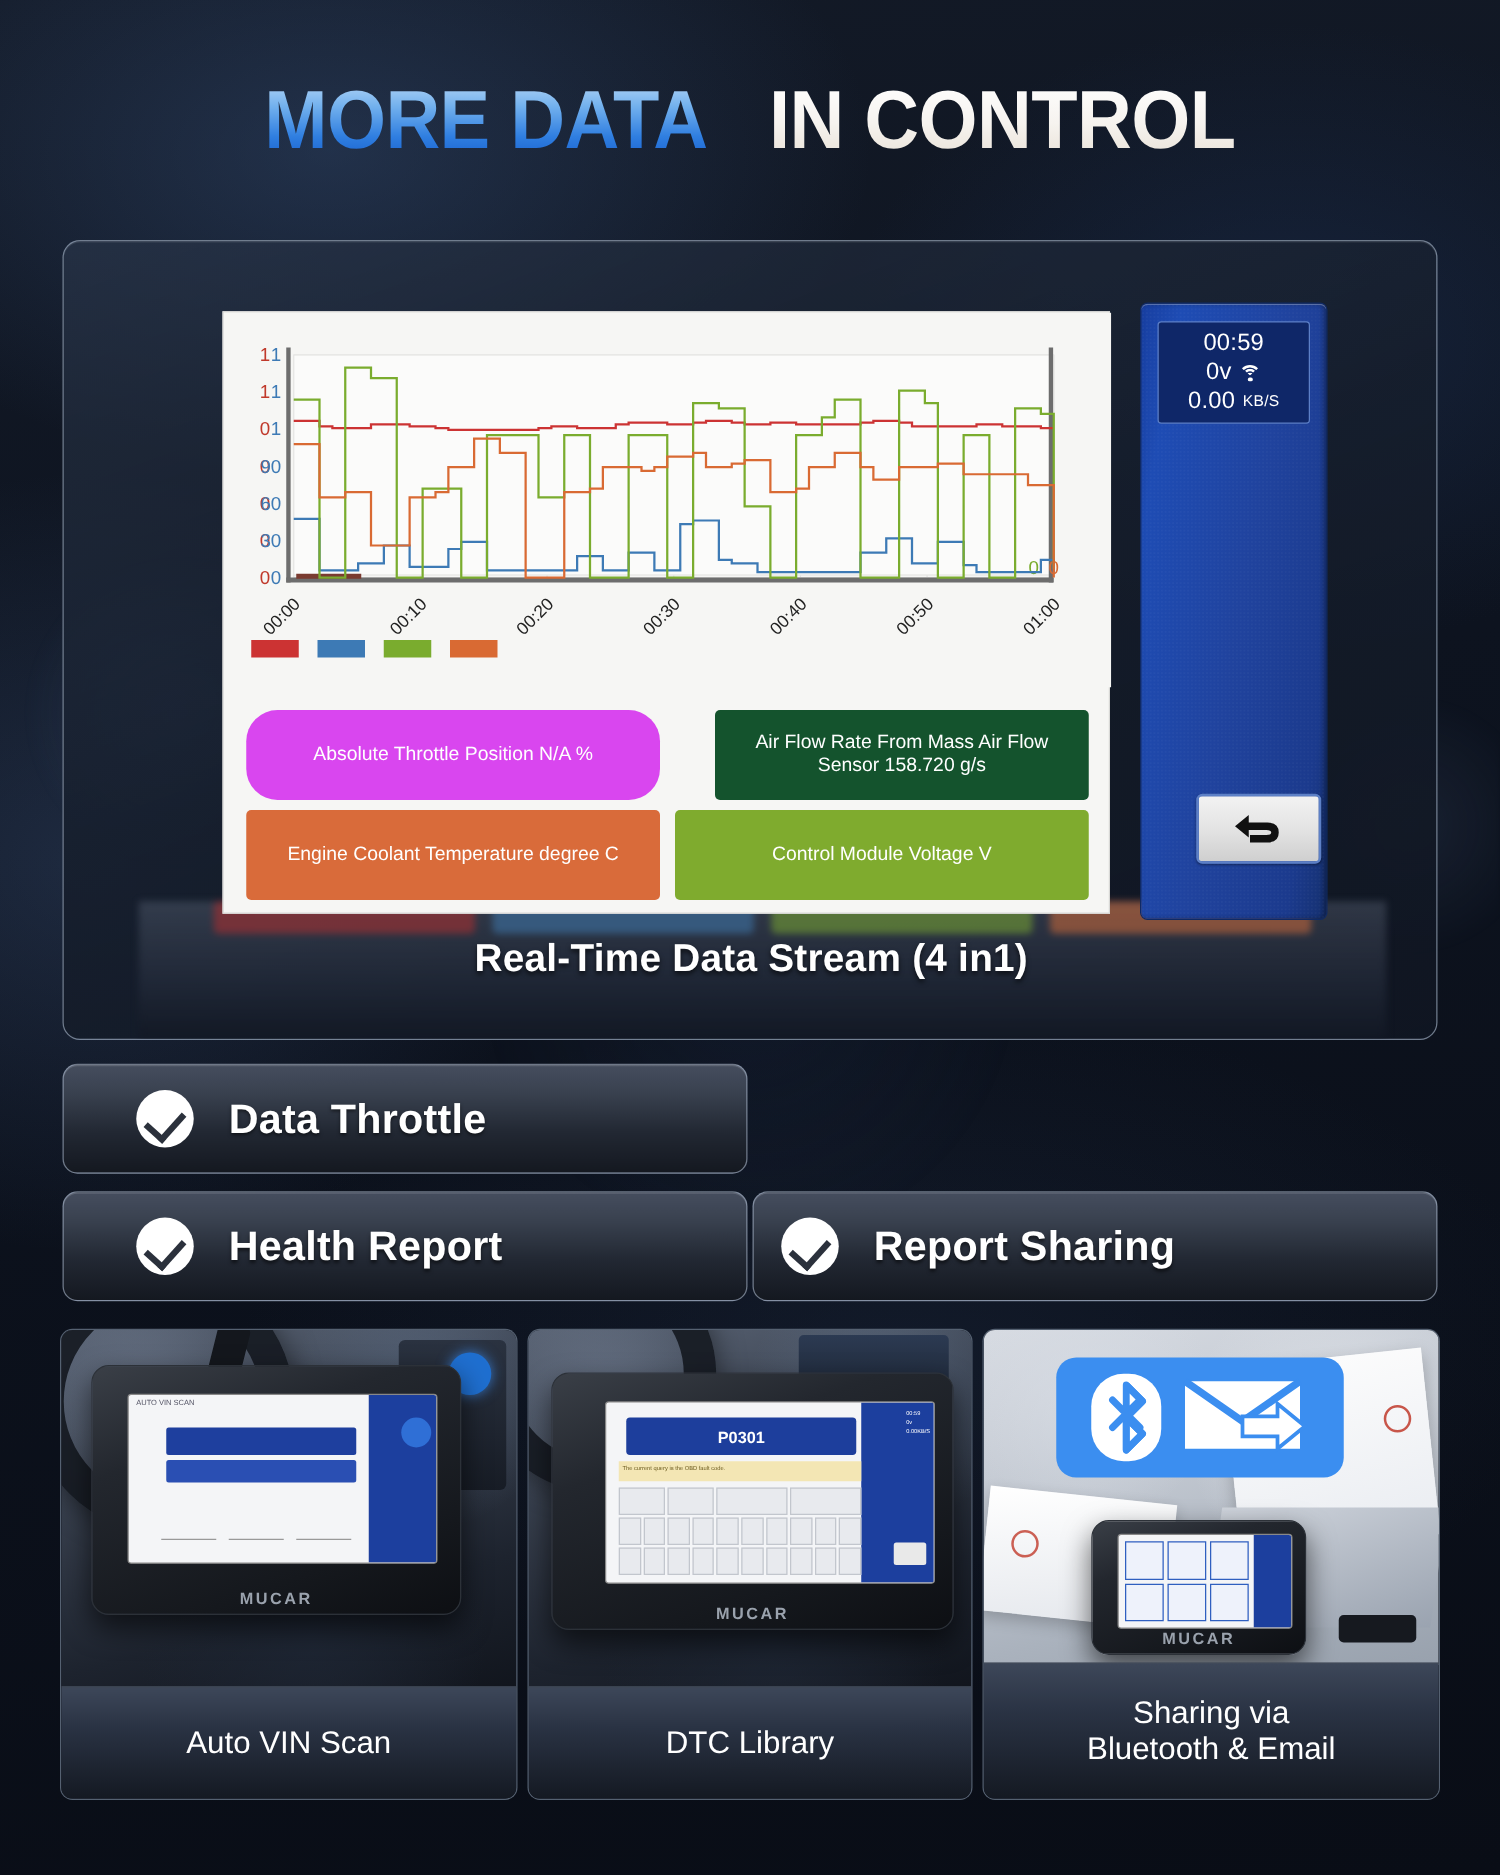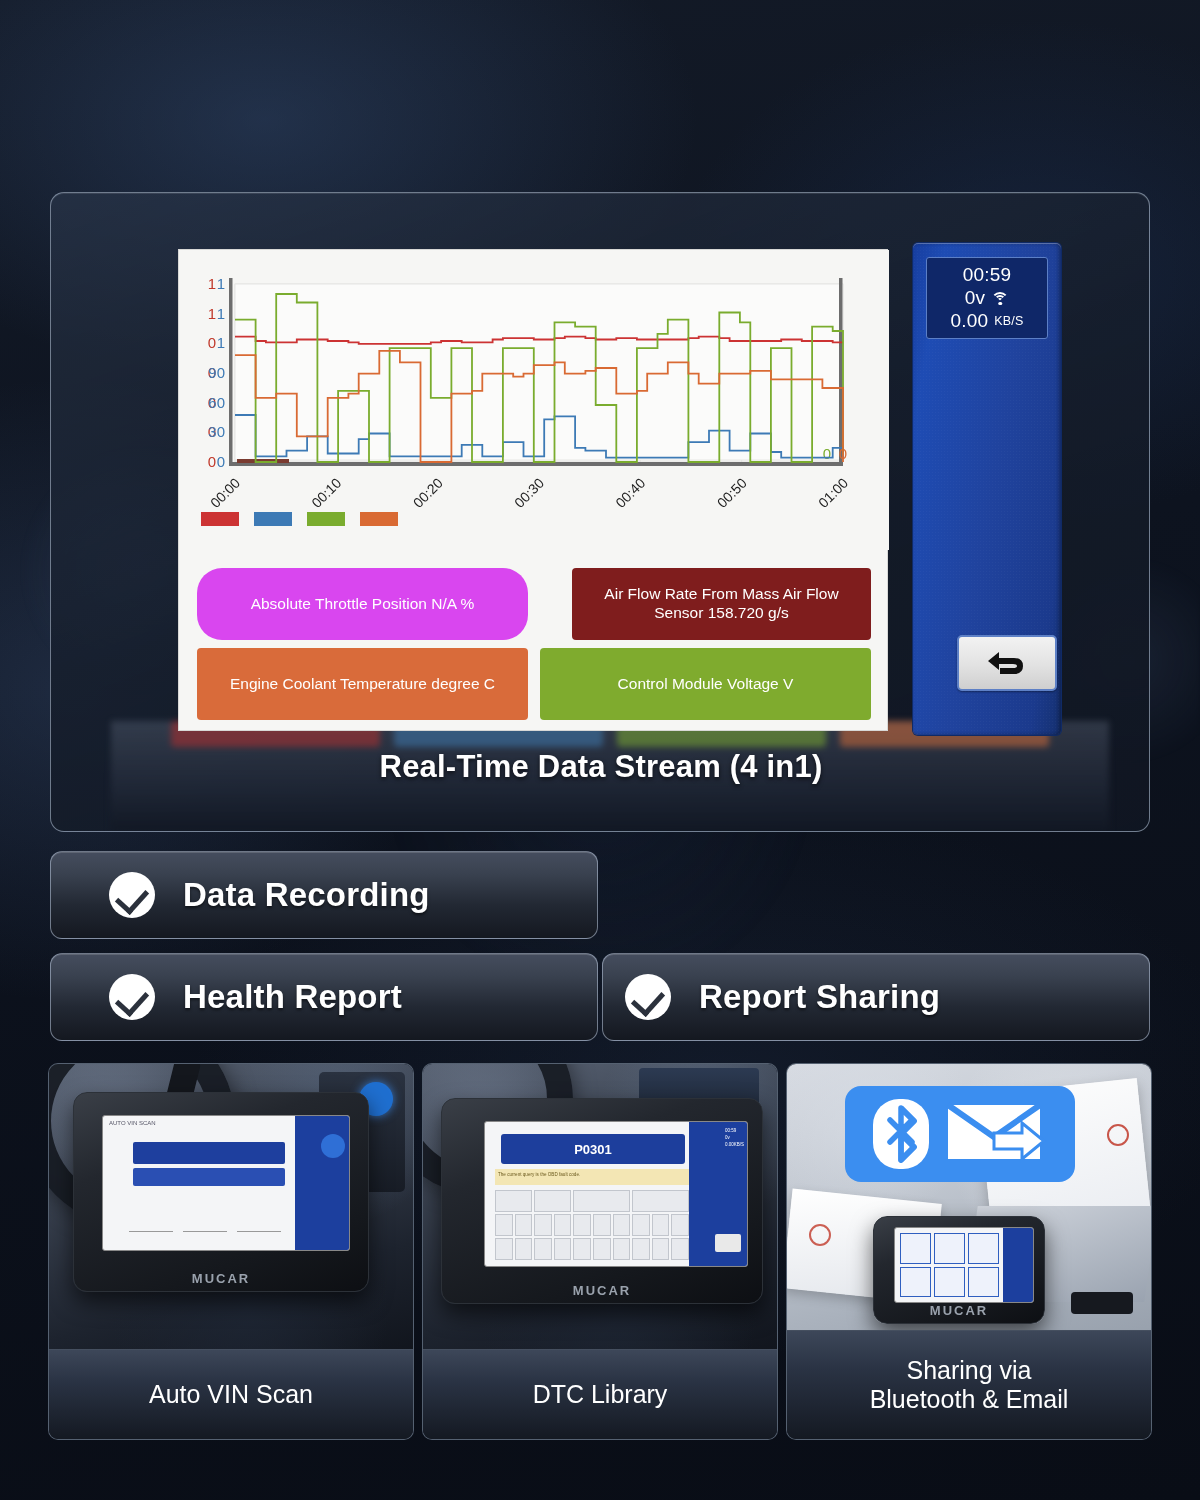--- a/index.html
+++ b/index.html
@@ -109,21 +109,21 @@
     width: 674px;
     display: grid; grid-template-columns: 1fr 1fr; gap: 8px 12px;
   }
   .card {
     height: 72px; border-radius: 4px;
     display: flex; align-items: center; justify-content: center;
     text-align: center; padding: 4px 10px;
     color: #fff; font-size: 15.5px; line-height: 1.22;
   }
   .c-red    { background: #d946ef; border-radius: 25px; }
-  .c-blue   { background: #7f1d1d; margin-left: 32px; }
+  .c-blue   { background: #14532d; margin-left: 32px; }
   .c-green  { background: #7fab2e; }
   .c-orange { background: #d96b3a; }
 
   
   #side-rail {
     position: absolute; left: 862px; top: 50px;
     width: 148px; height: 492px;
     border-radius: 5px;
     background:
       linear-gradient(100deg, #173ea0 0%, #1e4cb4 14%, #20439e 52%, #1b3a8d 86%, #15306f 100%);
@@ -253,20 +253,23 @@
     background:#3b8ef0; border-radius:16px;
     display:flex; align-items:center; justify-content:center; gap:14px;
   }
 </style>
 </head>
 <body>
 
 <div id="page">
   <div id="bg-wash"></div>
 
+  <div id="headline">
+    <span class="hl hl-blue">MORE DATA</span><span class="hl hl-white">IN CONTROL</span>
+  </div>
 
   <div id="hero-panel">
     <div id="hero-photo-hint">
       <div class="mirror">
         <i style="background:#b03030"></i>
           <i style="background:#3f79ad"></i>
         <i style="background:#7aa833"></i>
           <i style="background:#cf6b3a"></i>
       </div>
     </div>
@@ -380,21 +383,21 @@
           <path d="M16 6 L16 12 L31 12 Q40 12 40 20 Q40 28 31 28 L17 28 L17 22 L30 22 Q34 22 34 20 Q34 18 30 18 L16 18 L16 24 L5 15 Z" fill="#111"></path>
         </svg>
       </div>
     </div>
 
     <div id="hero-caption">Real-Time Data Stream (4 in1)</div>
   </div>
 
   <div class="feature" style="left:50px;  top:851px;">
     <span class="check"></span>
-    <span class="flabel">Data Recording</span>
+    <span class="flabel">Data Throttle</span>
   </div>
   <div class="feature" style="left:50px;  top:953px;">
     <span class="check"></span>
     <span class="flabel">Health Report</span>
   </div>
   <div class="feature" style="left:602px; top:953px;padding-left:22px;">
     <span class="check"></span>
     <span class="flabel">Report Sharing</span>
   </div>
 

